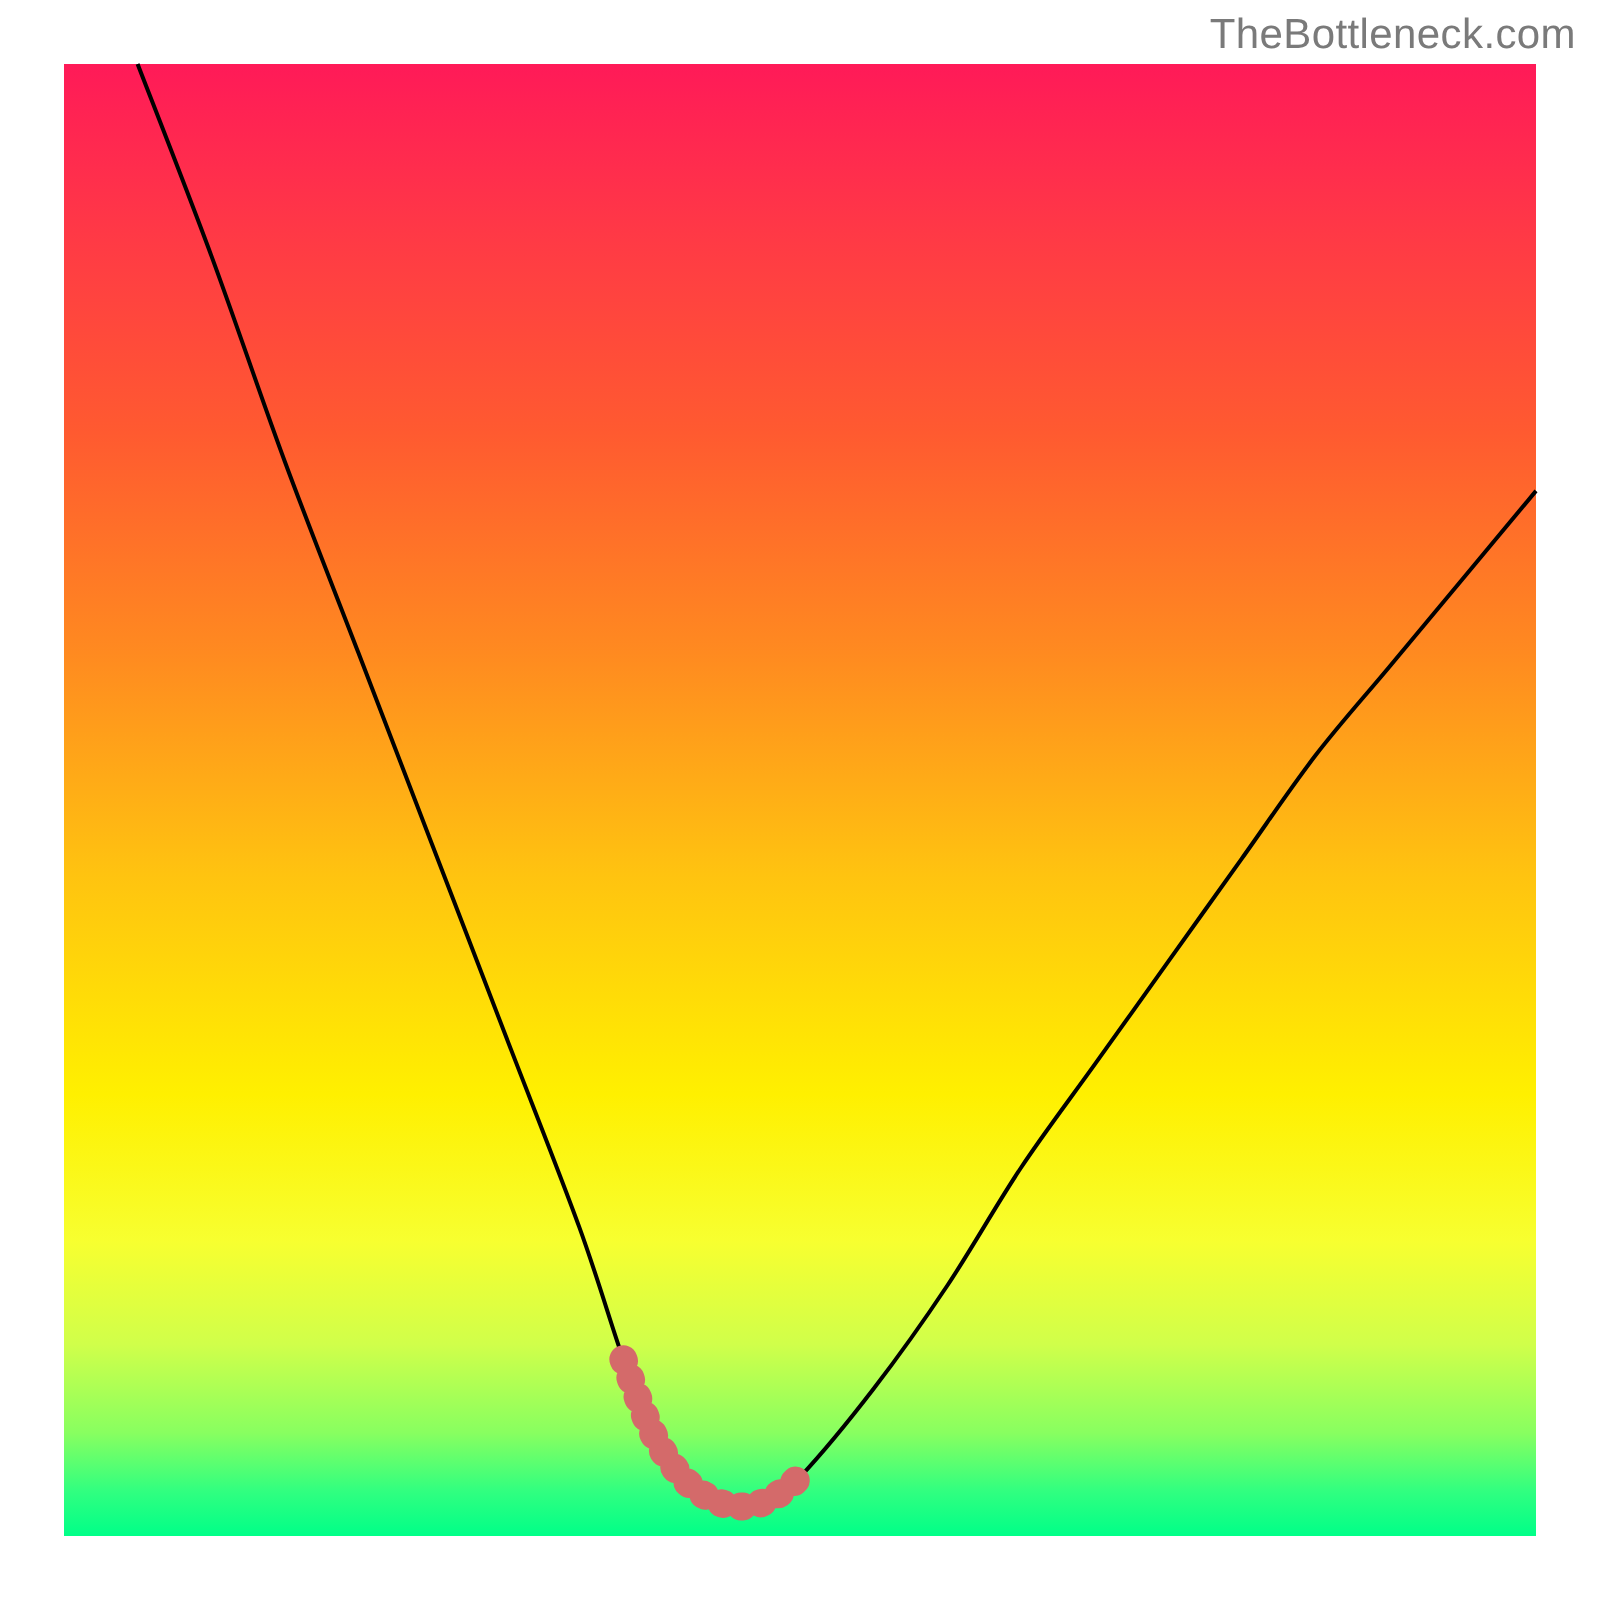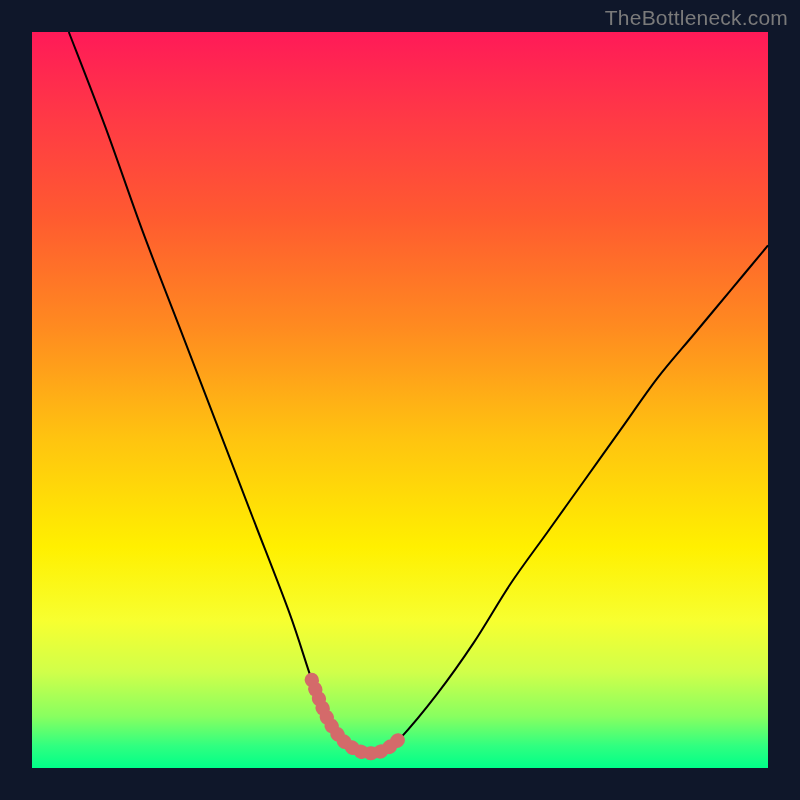--- a/index.html
+++ b/index.html
@@ -10,21 +10,21 @@
     background: #000;
     overflow: hidden;
     font-family: Arial, Helvetica, sans-serif;
   }
   .frame {
     position: absolute;
     top: 0;
     left: 0;
     width: 800px;
     height: 800px;
-    background: #0f172a;
+    background: #ffffff;
   }
   .plot {
     position: absolute;
     top: 32px;
     left: 32px;
     width: 736px;
     height: 736px;
     
     background: linear-gradient(to bottom,
       #ff1a58 0%,

